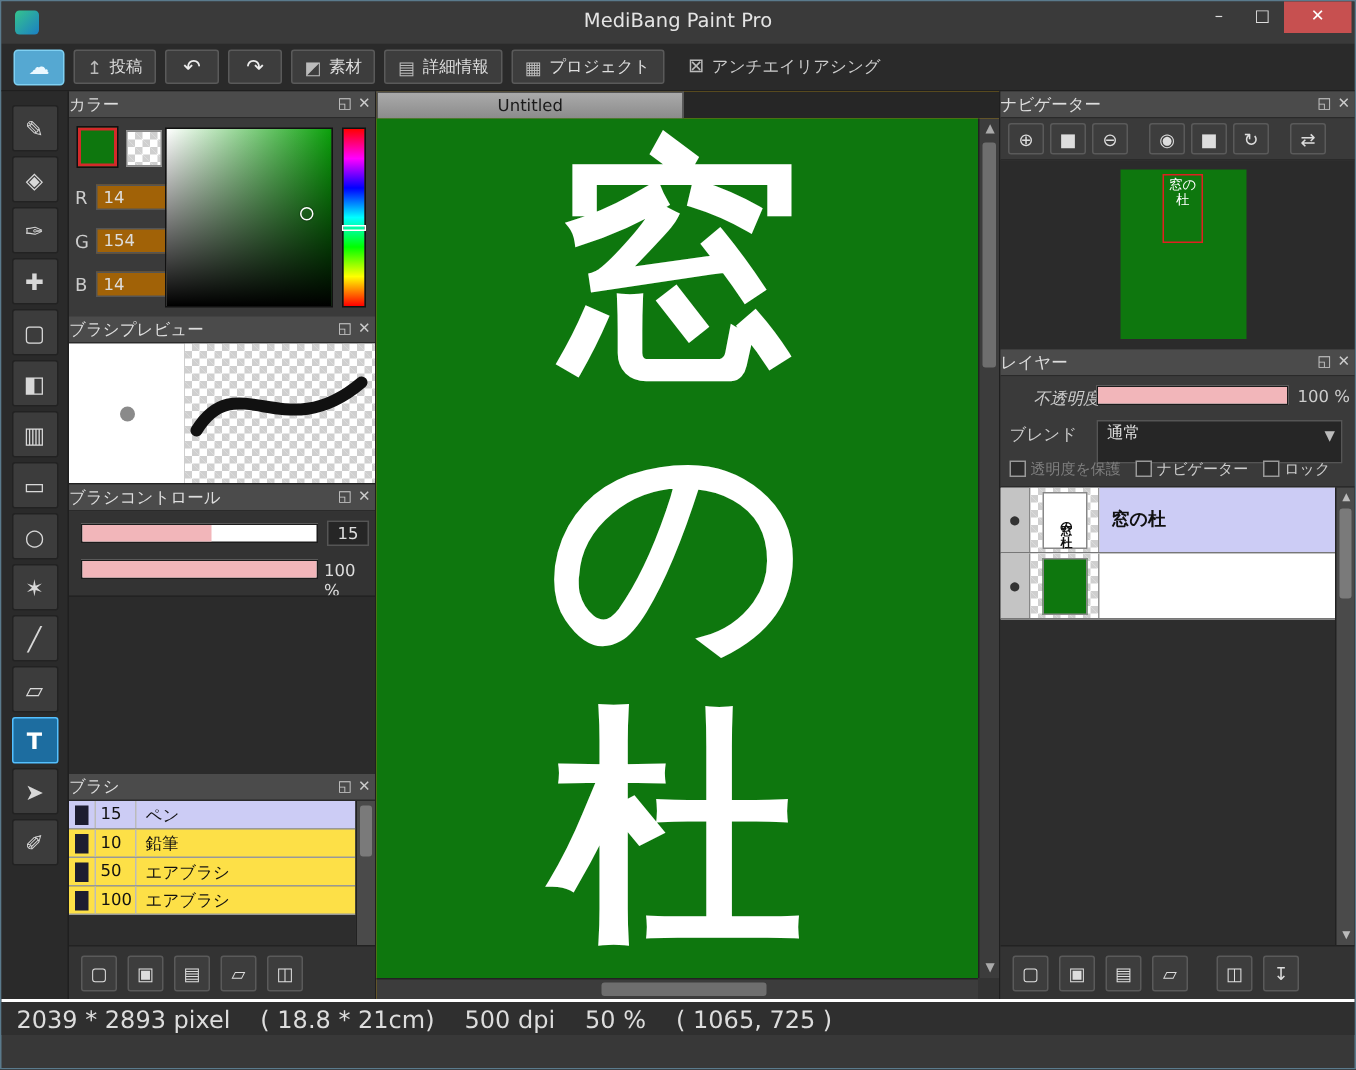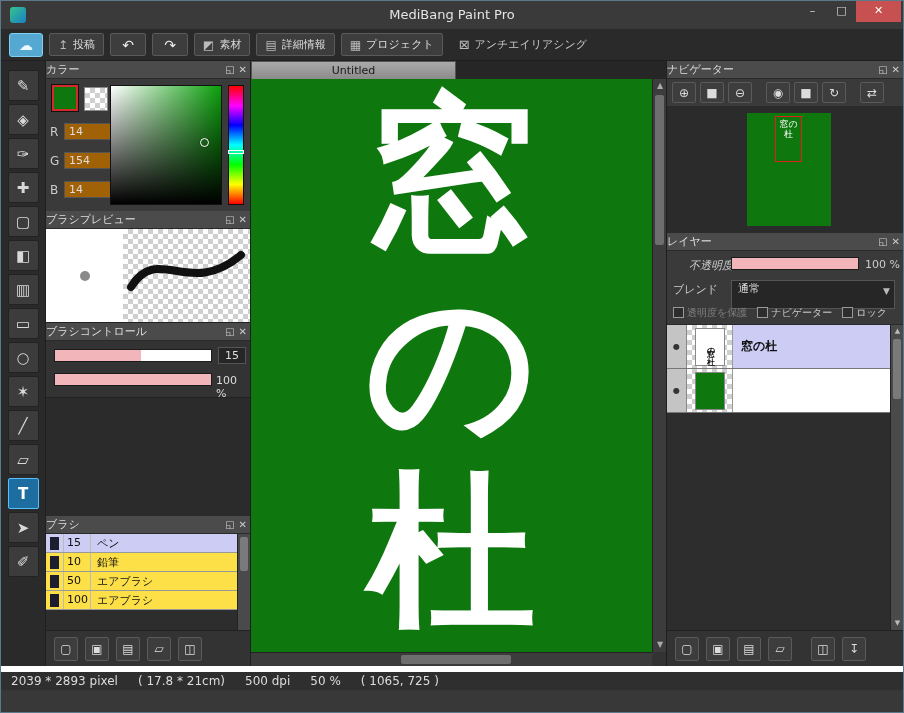--- a/index.html
+++ b/index.html
@@ -123,21 +123,21 @@
   .lthumb { width:30px; height:38px; border:1px solid #888; display:flex; align-items:center; justify-content:center; }
   .lthumb.text { background:#fff; color:#111; font-size:8px; writing-mode:vertical-rl; font-weight:bold; }
   .lthumb.green { background:#0e770e; }
   .name-cell { flex:1; display:flex; align-items:center; padding-left:8px; color:#111; font-size:12px; }
   .layer-row.selected .name-cell { background:#ccccf5; font-weight:bold; }
   .vscroll2 { position:absolute; right:0; top:0; bottom:0; width:13px; background:#4a4a4a; border-left:1px solid #222; }
   .vscroll2 .arrow { position:absolute; left:0; width:13px; height:13px; color:#bbb; font-size:7px; text-align:center; line-height:13px; }
   .vscroll2 .thumb { position:absolute; left:2px; right:2px; top:14px; height:60px; background:#7a7a7a; border-radius:2px; }
 
   
-  .statusbar { height:24px; background:#2f2f2f; border-top:6px solid #ffffff; display:flex; align-items:center; padding-left:10px; gap:20px; color:#ddd; font-size:12px; }
+  .statusbar { height:24px; background:#2f2f2f; border-top:2px solid #ffffff; display:flex; align-items:center; padding-left:10px; gap:20px; color:#ddd; font-size:16px; }
 </style>
 </head>
 <body>
 
 <div class="window">
 
   <div class="titlebar">
     <span class="logo"></span>
     <div class="title">MediBang Paint Pro</div>
     <div class="winbtns">
@@ -488,19 +488,19 @@
           </div>
         <div class="fbtn">
             <span>↧</span>
           </div>
       </div>
     </div>
   </div>
 
   <div class="statusbar">
     <span>2039 * 2893 pixel</span>
-    <span>( 17.8 * 21cm)</span>
+    <span>( 18.8 * 21cm)</span>
     <span>500 dpi</span>
     <span>50 %</span>
     <span>( 1065, 725 )</span>
   </div>
 
 </div>
 
 </body></html>

